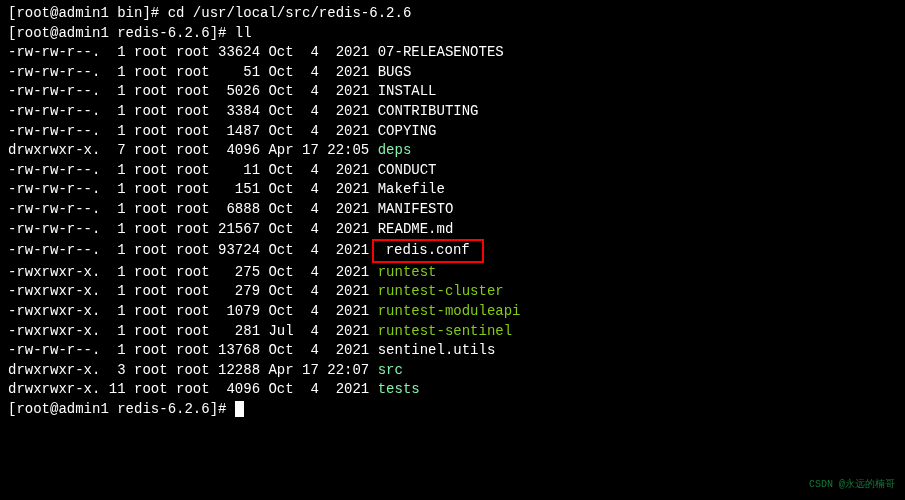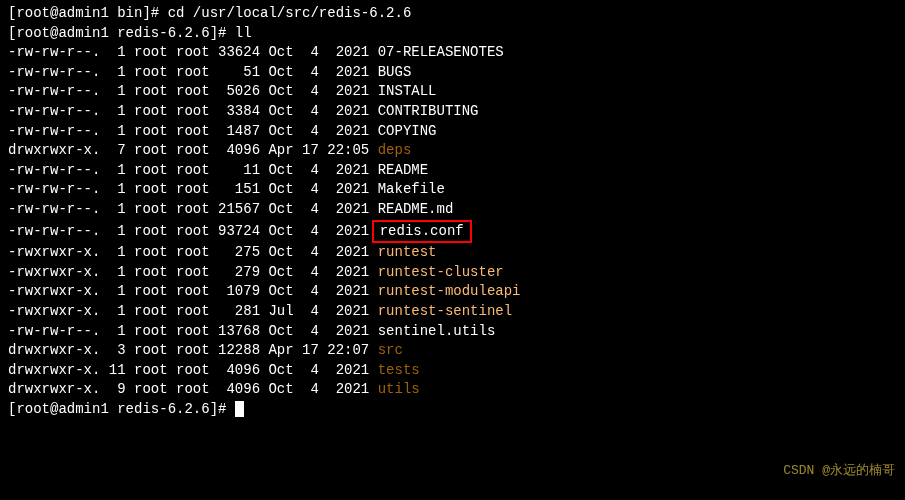--- a/index.html
+++ b/index.html
@@ -9,65 +9,65 @@
       font-family: "Consolas", "Courier New", monospace;
       font-size: 14px;
       line-height: 1.4;
       padding: 4px 8px;
       width: 905px;
       height: 500px;
       overflow: hidden;
       position: relative;
     }
     .line { white-space: pre; }
-    .cyan { color: #a16207; }
-    .green { color: #fdba74; }
+    .cyan { color: #86efac; }
+    .green { color: #84cc16; }
     .highlight-box {
       border: 2px solid #ff0000;
-      padding: 0 6px;
+      padding: 0 12px;
       display: inline-block;
       margin-left: -6px;
     }
     .cursor {
       display: inline-block;
       width: 9px;
       height: 16px;
       background: #fff;
       vertical-align: text-bottom;
     }
     .watermark {
       position: absolute;
-      bottom: 20px;
+      bottom: 8px;
       right: 10px;
-      color: #fde047;
-      font-size: 13px;
+      color: #22c55e;
+      font-size: 10px;
       opacity: 0.6;
     }
   </style>
 </head>
 <body>
 
 <div>
   <div class="line"><span>[root@admin1 bin]# </span><span>cd /usr/local/src/redis-6.2.6</span></div>
   <div class="line"><span>[root@admin1 redis-6.2.6]# </span><span>ll</span></div>
   <div id="listing">
       <div class="line"><span>-rw-rw-r--.  1 root root 33624 Oct  4  2021 </span><span>07-RELEASENOTES</span></div>
       <div class="line"><span>-rw-rw-r--.  1 root root    51 Oct  4  2021 </span><span>BUGS</span></div>
       <div class="line"><span>-rw-rw-r--.  1 root root  5026 Oct  4  2021 </span><span>INSTALL</span></div>
       <div class="line"><span>-rw-rw-r--.  1 root root  3384 Oct  4  2021 </span><span>CONTRIBUTING</span></div>
       <div class="line"><span>-rw-rw-r--.  1 root root  1487 Oct  4  2021 </span><span>COPYING</span></div>
       <div class="line"><span>drwxrwxr-x.  7 root root  4096 Apr 17 22:05 </span><span class="cyan">deps</span></div>
-      <div class="line"><span>-rw-rw-r--.  1 root root    11 Oct  4  2021 </span><span>README</span></div>
+      <div class="line"><span>-rw-rw-r--.  1 root root    11 Oct  4  2021 </span><span>CONDUCT</span></div>
       <div class="line"><span>-rw-rw-r--.  1 root root   151 Oct  4  2021 </span><span>Makefile</span></div>
+      <div class="line"><span>-rw-rw-r--.  1 root root  6888 Oct  4  2021 </span><span>MANIFESTO</span></div>
       <div class="line"><span>-rw-rw-r--.  1 root root 21567 Oct  4  2021 </span><span>README.md</span></div>
       <div class="line"><span>-rw-rw-r--.  1 root root 93724 Oct  4  2021 </span><span class="highlight-box">redis.conf</span></div>
       <div class="line"><span>-rwxrwxr-x.  1 root root   275 Oct  4  2021 </span><span class="green">runtest</span></div>
       <div class="line"><span>-rwxrwxr-x.  1 root root   279 Oct  4  2021 </span><span class="green">runtest-cluster</span></div>
       <div class="line"><span>-rwxrwxr-x.  1 root root  1079 Oct  4  2021 </span><span class="green">runtest-moduleapi</span></div>
       <div class="line"><span>-rwxrwxr-x.  1 root root   281 Jul  4  2021 </span><span class="green">runtest-sentinel</span></div>
       <div class="line"><span>-rw-rw-r--.  1 root root 13768 Oct  4  2021 </span><span>sentinel.utils</span></div>
       <div class="line"><span>drwxrwxr-x.  3 root root 12288 Apr 17 22:07 </span><span class="cyan">src</span></div>
       <div class="line"><span>drwxrwxr-x. 11 root root  4096 Oct  4  2021 </span><span class="cyan">tests</span></div>
-      <div class="line"><span>drwxrwxr-x.  9 root root  4096 Oct  4  2021 </span><span class="cyan">utils</span></div>
     </div>
   <div class="line"><span>[root@admin1 redis-6.2.6]# </span><span class="cursor"></span></div>
 </div>
 <div class="watermark">CSDN @永远的楠哥</div>
 
 </body></html>

